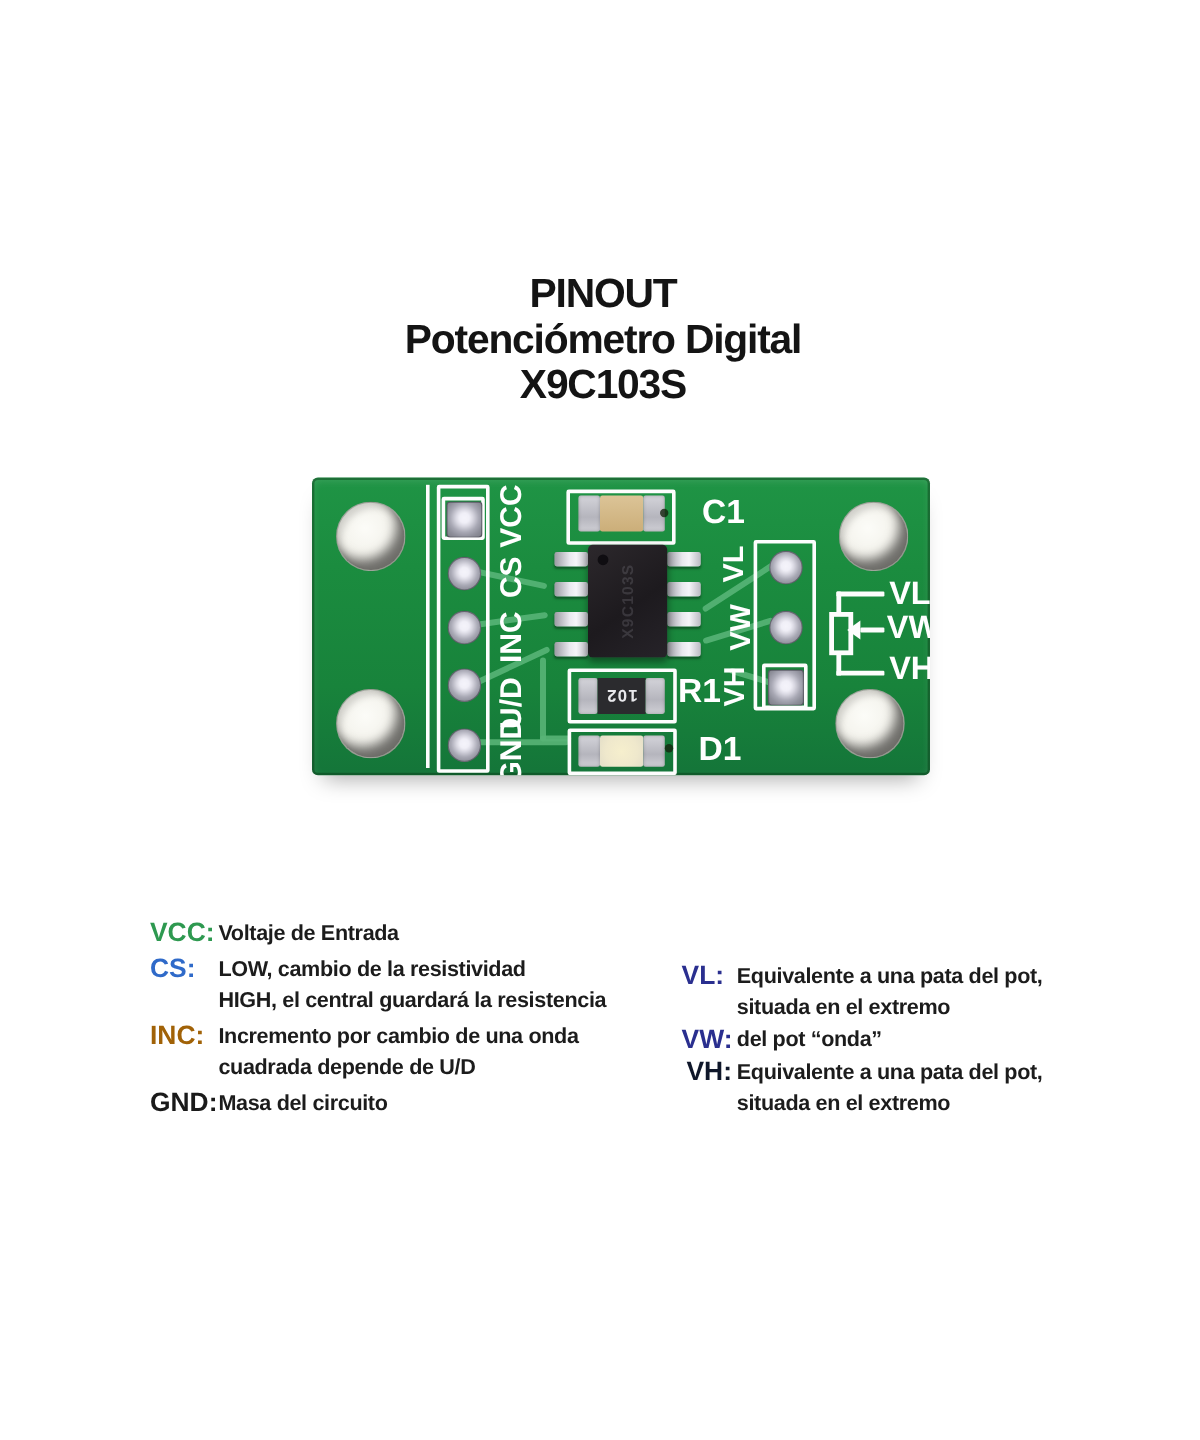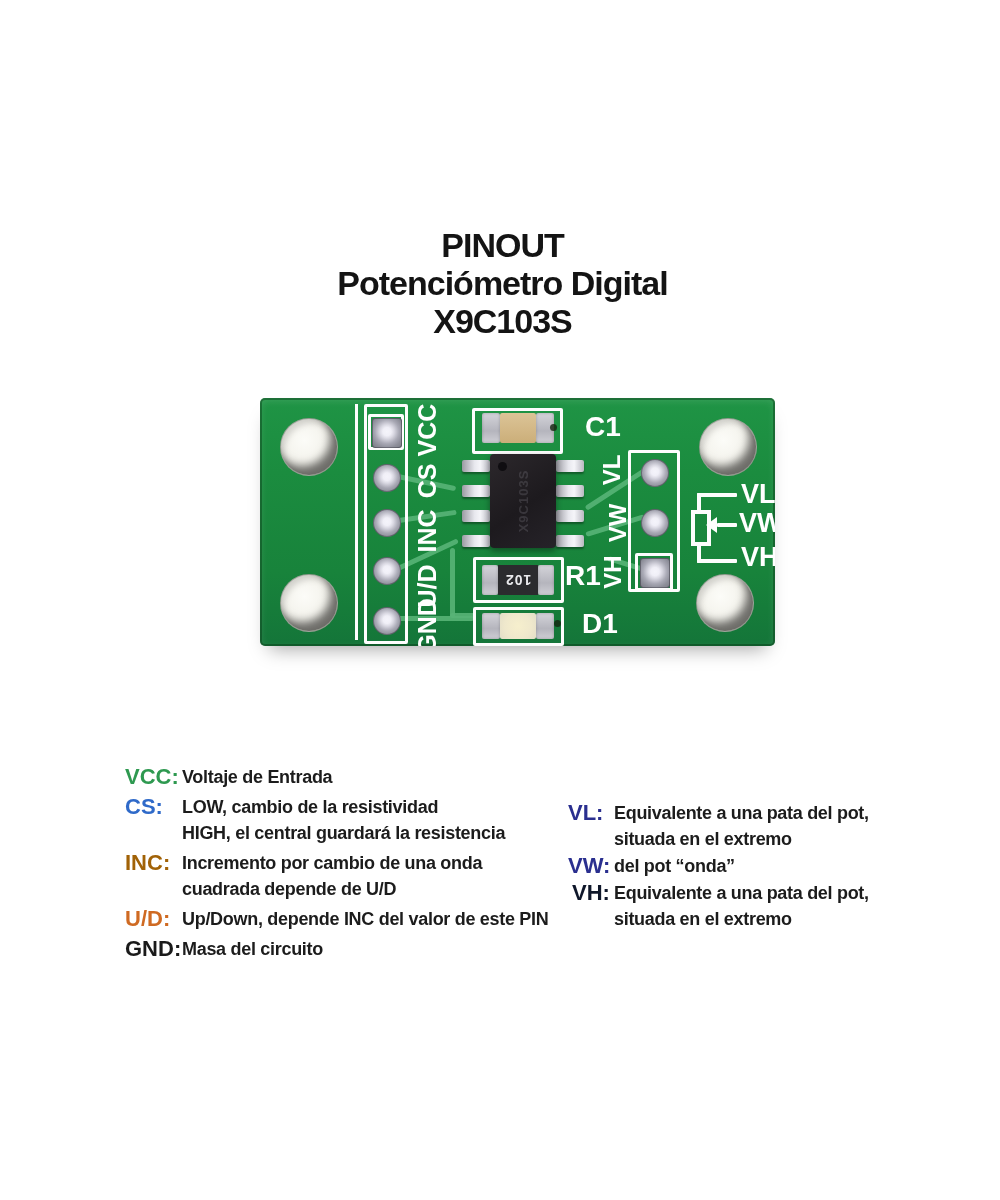--- a/index.html
+++ b/index.html
@@ -194,26 +194,20 @@
       </div>
     </div>
     <div class="lrow">
       <span class="plabel" style="color: #a16207;">INC:</span>
       <div>
         <div class="dline">Incremento por cambio de una onda</div>
         <div class="dline">cuadrada depende de U/D</div>
       </div>
     </div>
     <div class="lrow">
-      <span class="plabel" style="color: rgb(207, 106, 34);">U/D:</span>
-      <div>
-        <div class="dline">Up/Down, depende INC del valor de este PIN</div>
-      </div>
-    </div>
-    <div class="lrow">
       <span class="plabel" style="color: rgb(26, 26, 26);">GND:</span>
       <div>
         <div class="dline">Masa del circuito</div>
       </div>
     </div>
   </div>
 
   <div class="legend legend-right">
     <div class="lrow">
       <span class="plabel" style="color: rgb(42, 47, 143);">VL:</span>

